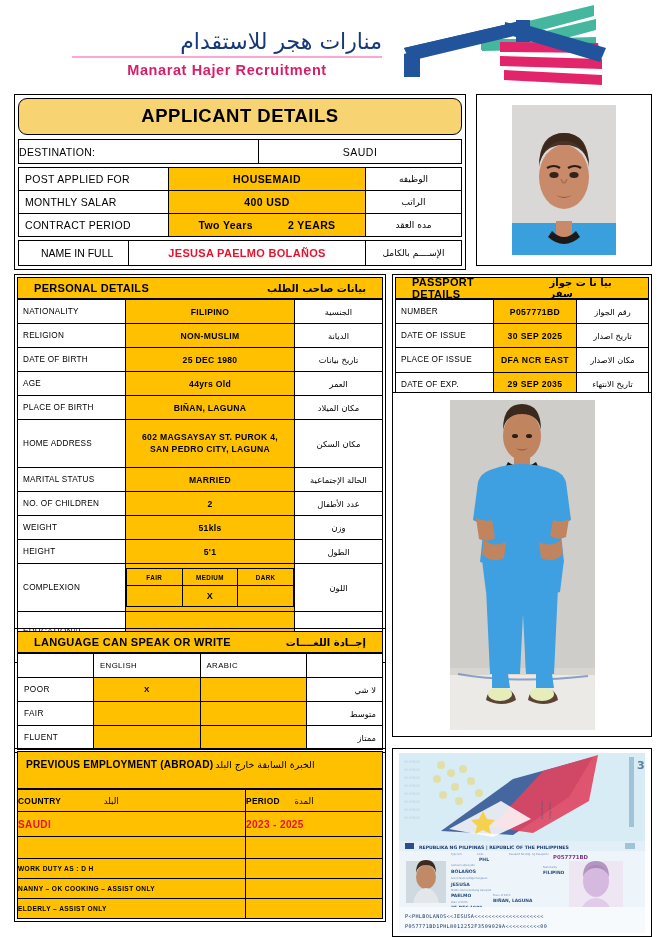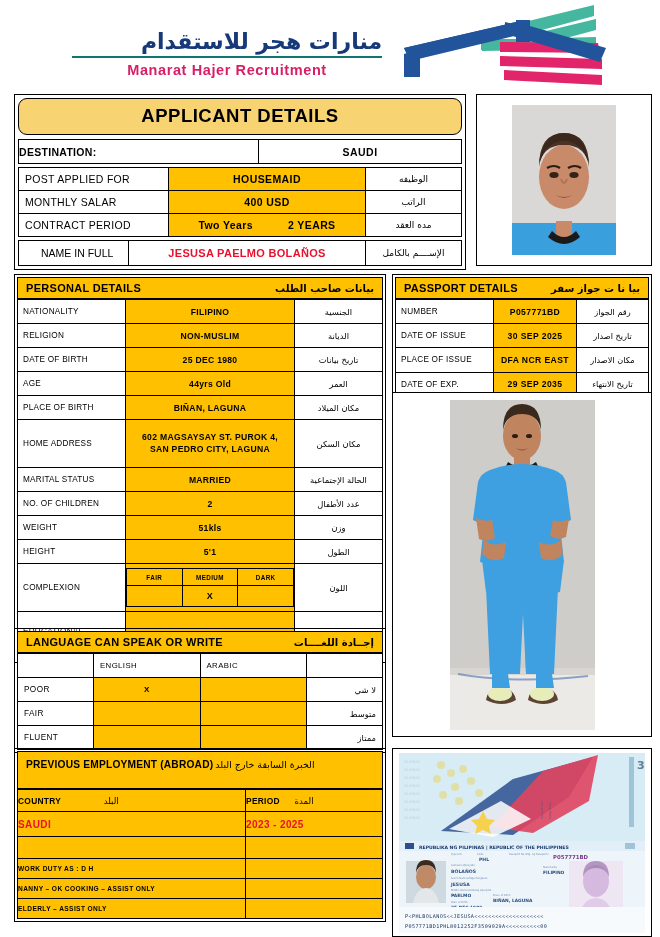--- a/index.html
+++ b/index.html
@@ -13,23 +13,23 @@
     position:relative;
   }
 
   
   .header { position:relative; height:92px; width:660px; }
   .brand-block {
     position:absolute; left:72px; top:30px; width:310px; text-align:right;
   }
   .brand-ar {
     font-family:"DejaVu Sans", sans-serif;
-    font-size:22px; font-weight:bold; color:#16397a;
+    font-size:22px; font-weight:normal; color:#16397a;
     letter-spacing:1px; line-height:1.1;
-    border-bottom:2px solid #0f766e; padding-bottom:2px;
+    border-bottom:2px solid #f9a8d4; padding-bottom:2px;
   }
   .brand-en {
     font-size:14.5px; font-weight:bold; color:#d81f66;
     letter-spacing:0.6px; margin-top:4px; text-align:center;
   }
   .logo-mark { position:absolute; left:398px; top:4px; width:252px; height:86px; }
 
   
   .sheet { position:absolute; left:0; top:92px; width:660px; height:845px; }
 
@@ -40,21 +40,21 @@
   .appl-outer { border:1.6px solid #000; padding:3px; }
   .title-banner {
     background:#f7d372; border:1.6px solid #000; border-radius:9px;
     text-align:center; font-size:18.5px; font-weight:bold; letter-spacing:0.5px;
     padding:6px 0 7px 0;
   }
 
   table.grid { border-collapse:collapse; width:100%; }
   table.grid td { border:1px solid #000; padding:0; vertical-align:middle; }
 
-  .t-dest { margin-top:4px;font-weight:bold; }
+  .t-dest { margin-top:4px; }
   .t-dest td { height:24px; font-size:10.5px; padding:0 6px; }
   .t-dest .lbl { width:240px; letter-spacing:0.3px; }
   .t-dest .val { text-align:center; letter-spacing:0.5px; }
 
   .t-post { margin-top:3px; }
   .t-post td { height:23px; font-size:10.5px; }
   .t-post .lbl { width:150px; padding-left:6px; letter-spacing:0.3px; }
   .t-post .val { background:#ffc000; text-align:center; font-weight:bold; font-size:10.5px; letter-spacing:0.4px; }
   .t-post .ar { width:96px; text-align:center; font-family:"DejaVu Sans", sans-serif; font-size:9px; }
   .cp-inner { display:flex; justify-content:space-around; align-items:center; padding:0 12px; }
@@ -71,21 +71,21 @@
     display:flex; align-items:center; justify-content:center;
   }
 
   
   .pd-col { position:absolute; left:14px; top:182px; width:372px; }
   .pp-col { position:absolute; left:392px; top:182px; width:260px; }
 
   .sec-frame { border:1.5px solid #000; padding:2px; }
   .sec-head {
     background:#ffc000; border:1px solid #000; display:flex; align-items:center;
-    height:22px; padding:0 8px;
+    height:22px; padding:0 16px;
   }
   .sec-head .en { font-size:11px; font-weight:bold; letter-spacing:0.3px; }
   .sec-head .ar { margin-left:auto; font-family:"DejaVu Sans", sans-serif; font-size:10px; font-weight:bold; }
   .sec-head.pp { justify-content:flex-start; gap:32px; }
 
   table.det { border-collapse:collapse; width:100%; table-layout:fixed; }
   table.det td { border:1px solid #000; font-size:8.2px; padding:0 5px; height:24px; }
   table.det td.k { width:108px; letter-spacing:0.25px; }
   table.det td.v { background:#ffc000; text-align:center; font-weight:bold; font-size:8.6px; letter-spacing:0.3px; }
   table.det td.a { width:88px; text-align:center; font-family:"DejaVu Sans", sans-serif; font-size:8.4px; }

